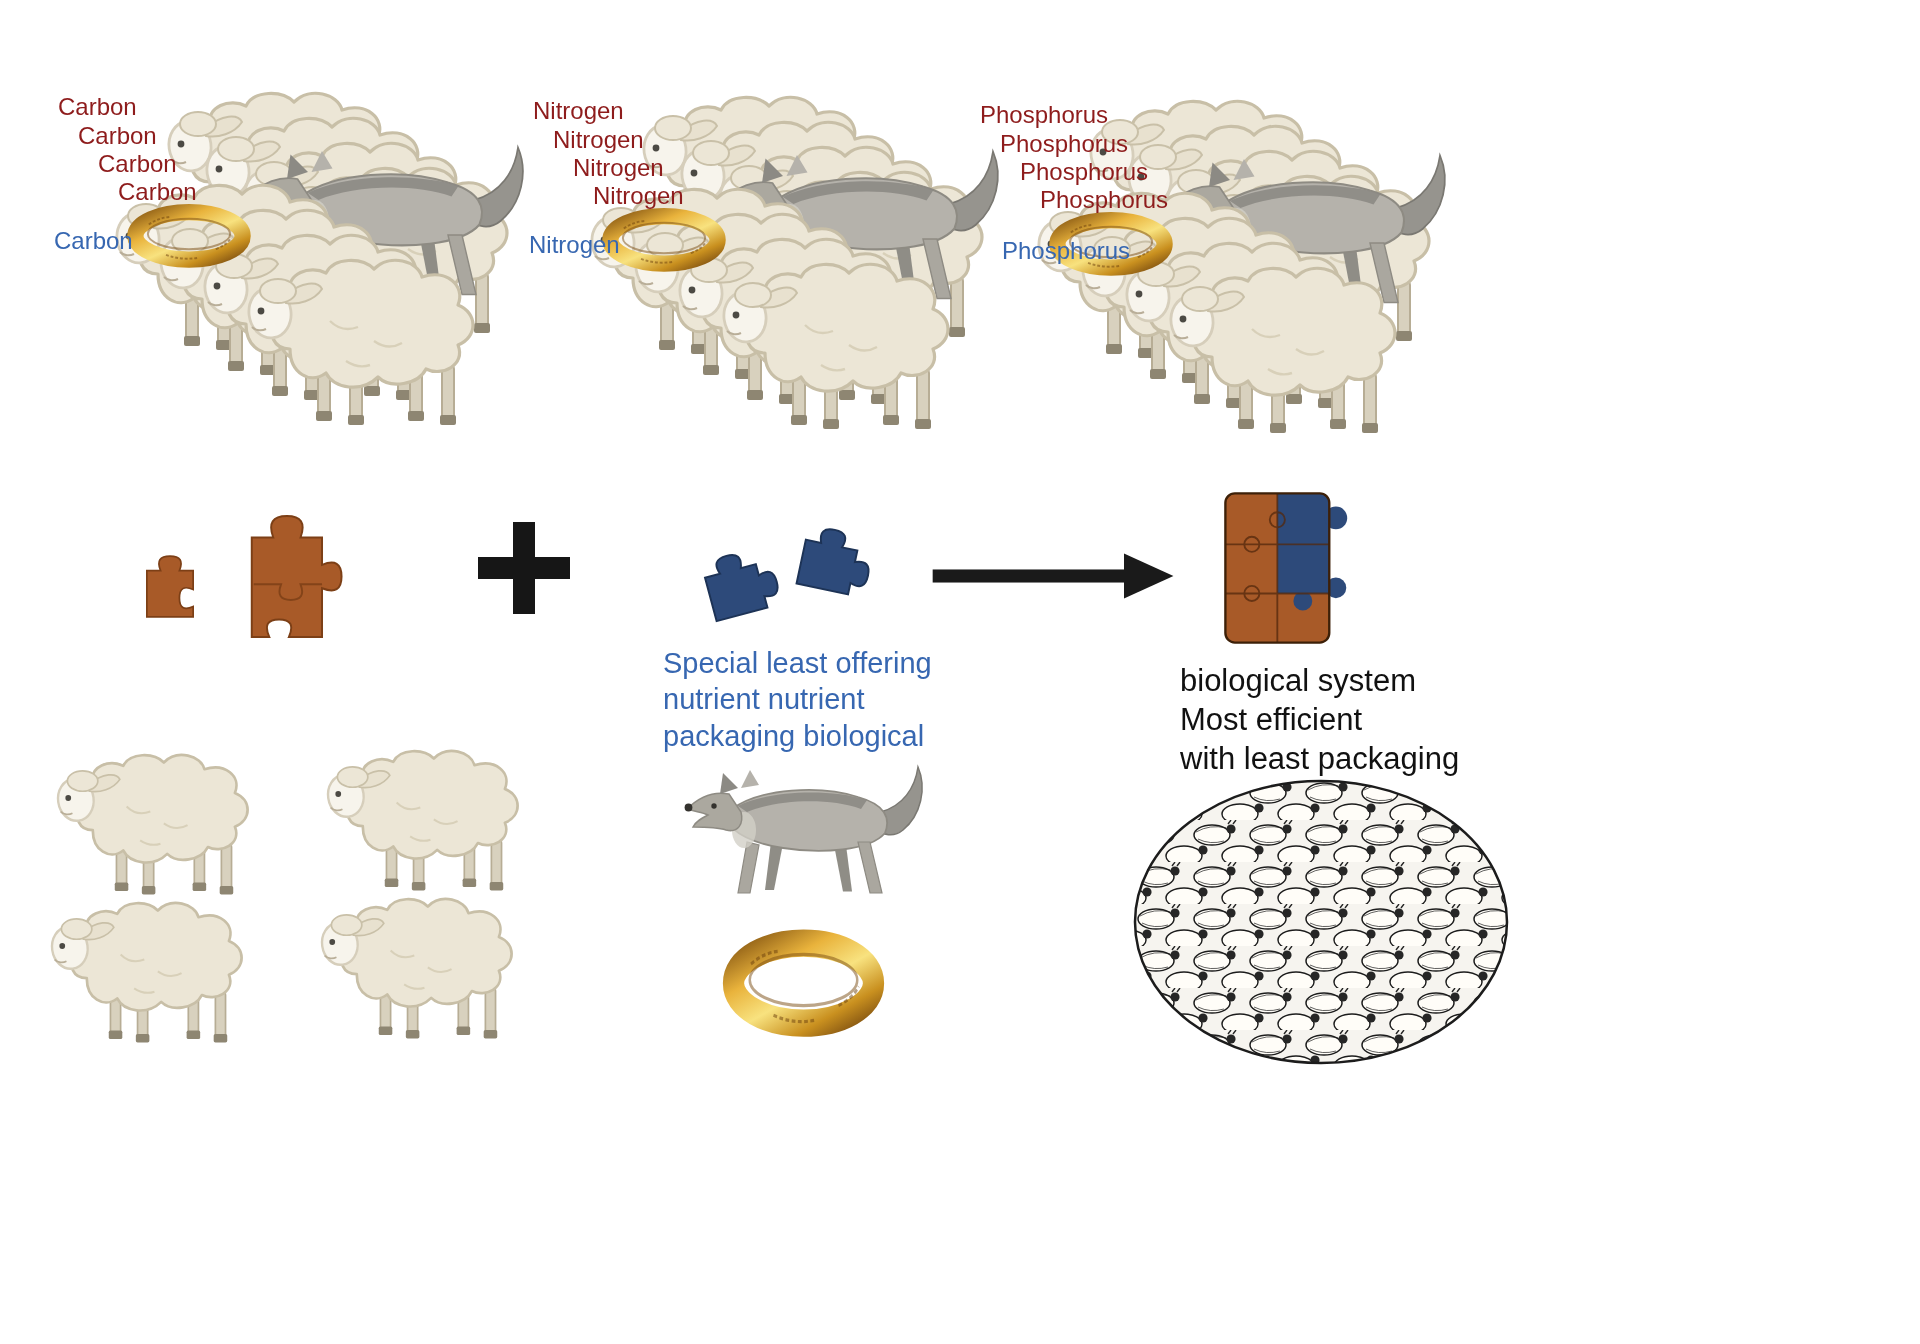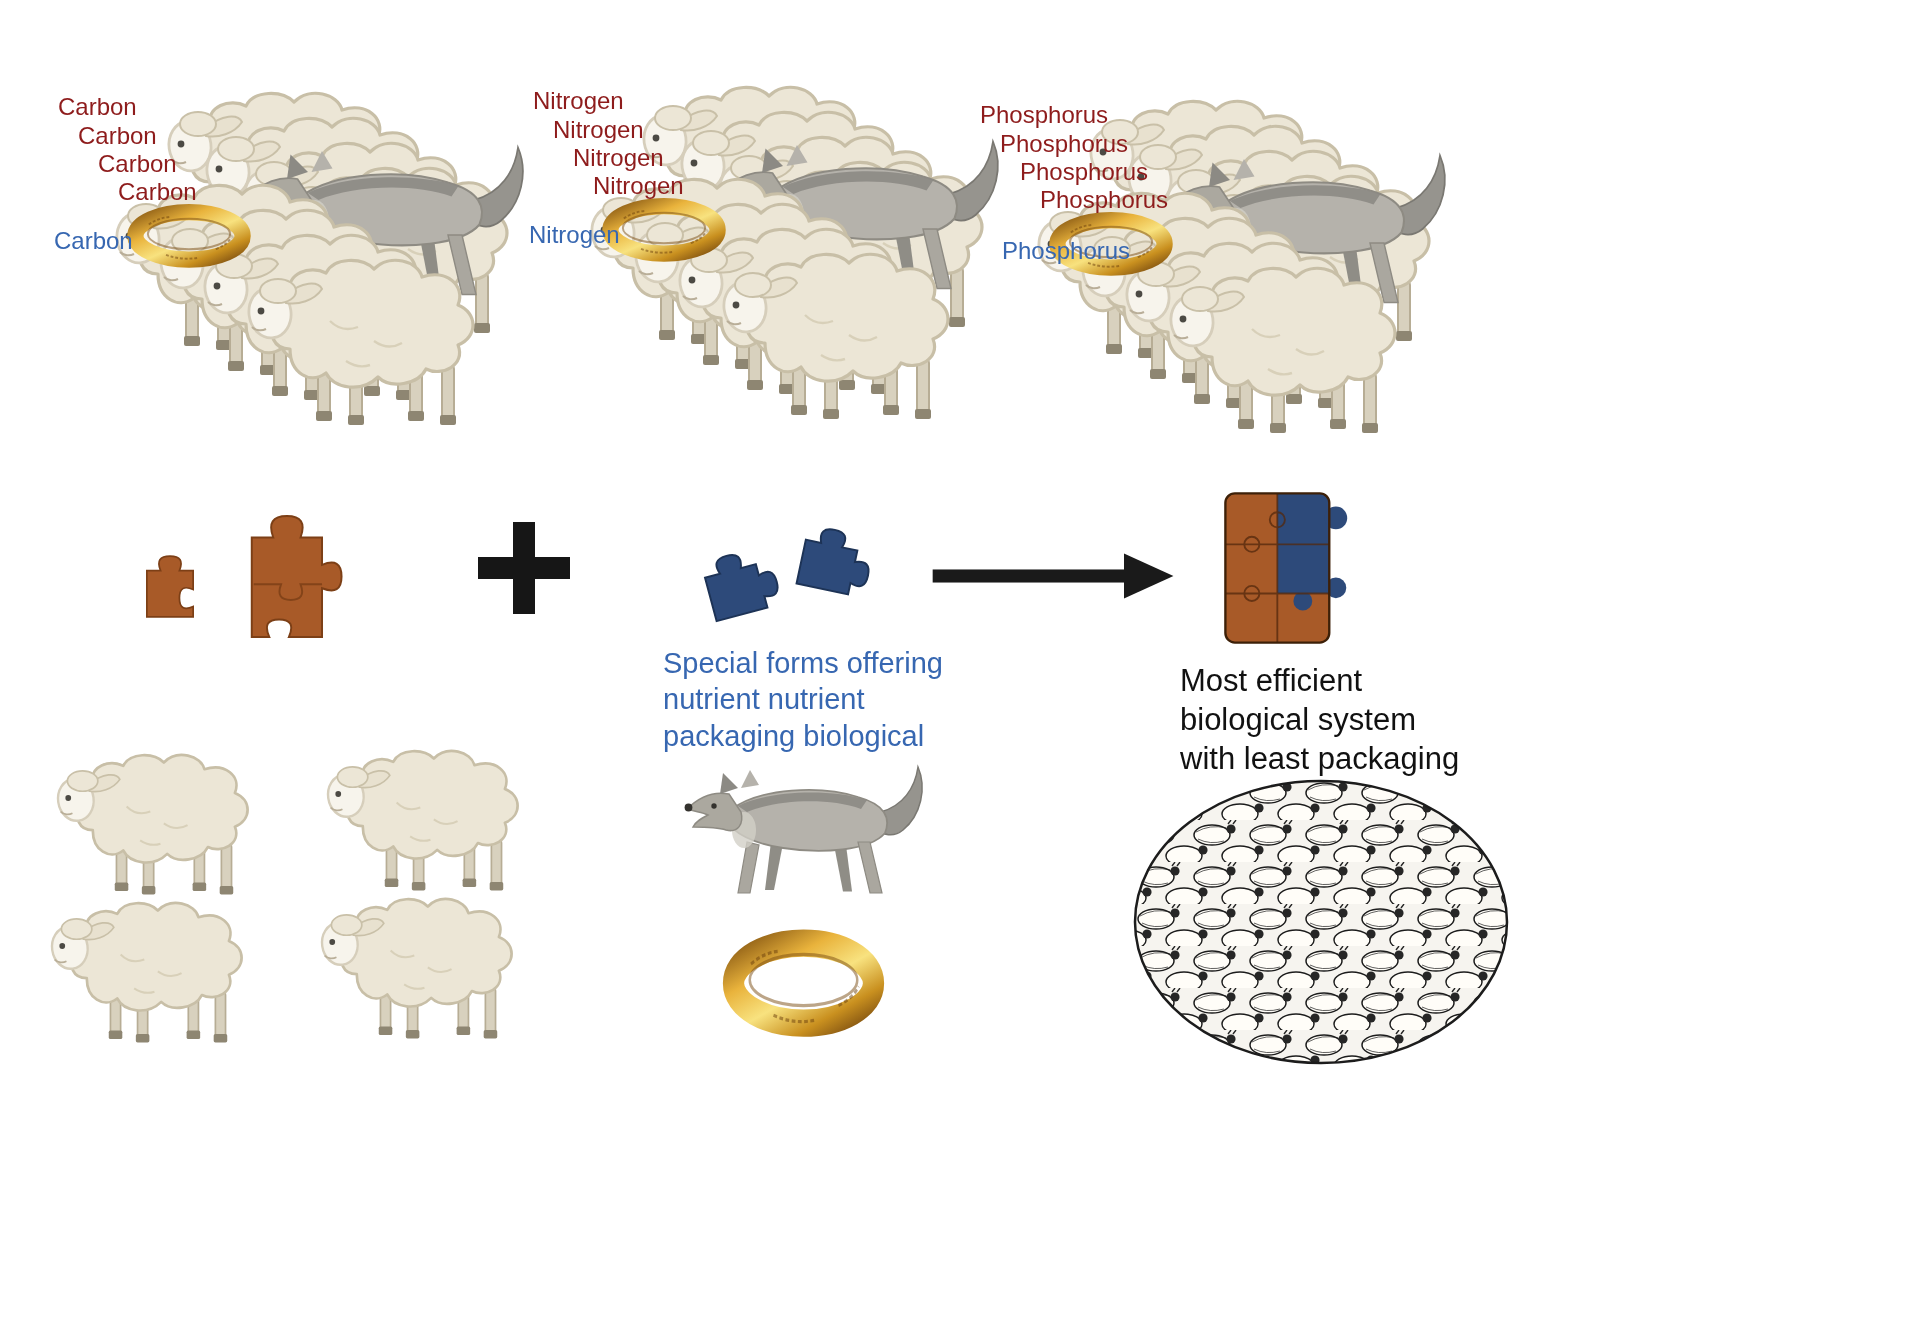--- a/index.html
+++ b/index.html
@@ -135,21 +135,21 @@
     <svg class="flock-ring" viewBox="0 0 140 80" preserveAspectRatio="none">
         <use href="#sym-ring"></use>
       </svg>
     <span class="lbl red" style="left:8px;top:16px">Carbon</span>
     <span class="lbl red" style="left:28px;top:45px">Carbon</span>
     <span class="lbl red" style="left:48px;top:73px">Carbon</span>
     <span class="lbl red" style="left:68px;top:101px">Carbon</span>
     <span class="lbl blue" style="left:4px;top:150px">Carbon</span>
   </div>
 
-  <div class="flock" style="left:525px;top:72px">
+  <div class="flock" style="left:525px;top:82px">
     <svg class="herd" viewBox="0 0 520 380">
         <use href="#sym-herd"></use>
       </svg>
     <svg class="flock-ring" viewBox="0 0 140 80" preserveAspectRatio="none">
         <use href="#sym-ring"></use>
       </svg>
     <span class="lbl red" style="left:8px;top:16px">Nitrogen</span>
     <span class="lbl red" style="left:28px;top:45px">Nitrogen</span>
     <span class="lbl red" style="left:48px;top:73px">Nitrogen</span>
     <span class="lbl red" style="left:68px;top:101px">Nitrogen</span>
@@ -195,28 +195,28 @@
     <rect x="0" y="23" width="205" height="14" fill="#1a1a1a"></rect>
     <polygon points="205,6 258,30 205,54" fill="#1a1a1a"></polygon>
   </svg>
 
   <svg class="abs" style="left:1212px;top:482px;width:142px;height:170px" viewBox="0 0 150 180">
       <use href="#sym-puz-grid"></use>
     </svg>
 
 
   <div class="caption blue" style="left:663px;top:645px;width:330px">
-    <div>Special forms offering</div>
+    <div>Special least offering</div>
     <div>nutrient nutrient</div>
     <div>packaging biological</div>
   </div>
 
   <div class="caption black" style="left:1180px;top:662px;width:330px">
+    <div>biological system</div>
     <div>Most efficient</div>
-    <div>biological system</div>
     <div>with least packaging</div>
   </div>
 
   <svg class="abs" style="left:42px;top:742px;width:220px;height:156px" viewBox="0 0 130 92">
       <use href="#sym-sheep"></use>
     </svg>
   <svg class="abs" style="left:312px;top:738px;width:220px;height:156px" viewBox="0 0 130 92">
       <use href="#sym-sheep"></use>
     </svg>
   <svg class="abs" style="left:36px;top:890px;width:220px;height:156px" viewBox="0 0 130 92">

